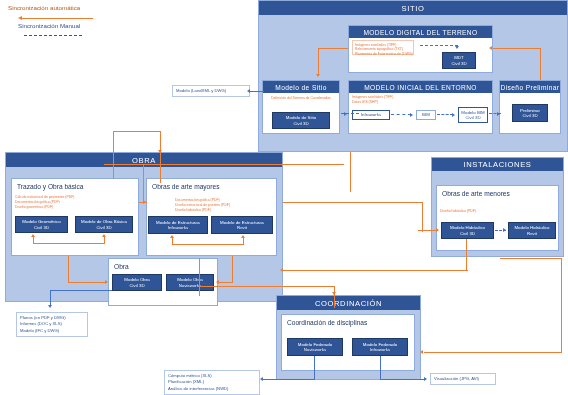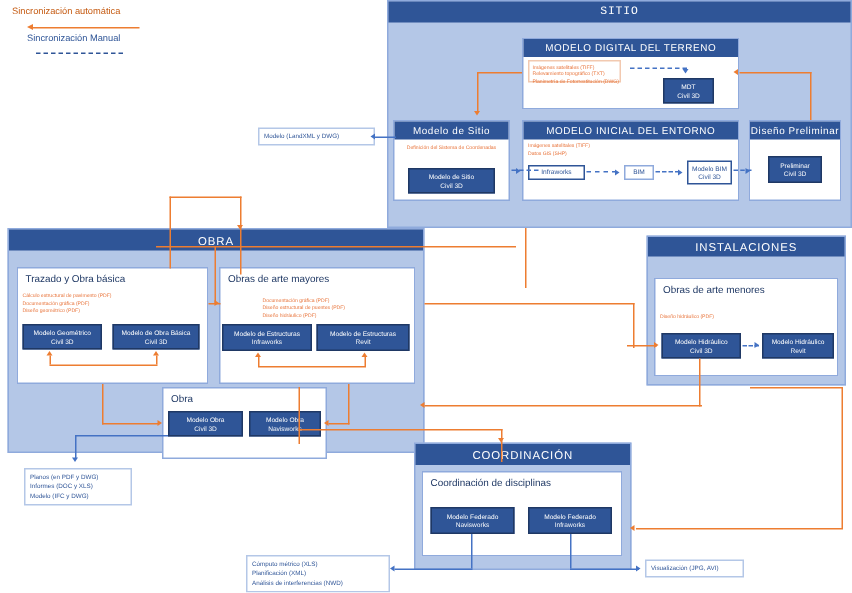--- a/index.html
+++ b/index.html
@@ -72,21 +72,21 @@
 <div class="abs" style="left:18px;top:16px;width:75px;height:5px;">
   <div class="abs leg-arrow-l" style="left:0;top:0;"></div>
   <div class="abs leg-line-auto" style="left:3px;top:1.8px;width:72px;"></div>
 </div>
 <div class="abs" style="left:18px;top:22px;width:120px;">
   <div class="legend-txt manual">Sincronización Manual</div>
 </div>
 <div class="abs leg-line-man" style="left:24px;top:35px;width:58px;"></div>
 
 <div class="abs panel" style="left:258px;top:0;width:310px;height:152px;">
-  <div class="panel-hdr" style="height:14px;font-family:Liberation Mono, monospace;">SITIO</div>
+  <div class="panel-hdr" style="height:14px;">SITIO</div>
 </div>
 
 <div class="abs grp" style="left:348px;top:25px;width:145px;height:48px;">
   <div class="grp-hdr" style="height:12px;">MODELO DIGITAL DEL TERRENO</div>
 </div>
 <div class="abs note-box" style="left:352px;top:40px;width:62px;height:15px;padding:1.5px 2px;">
   <div class="note">Imágenes satelitales (TIFF)</div>
   <div class="note">Relevamiento topográfico (TXT)</div>
   <div class="note">Planimetría de Fotorrestitución (DWG)</div>
 </div>

